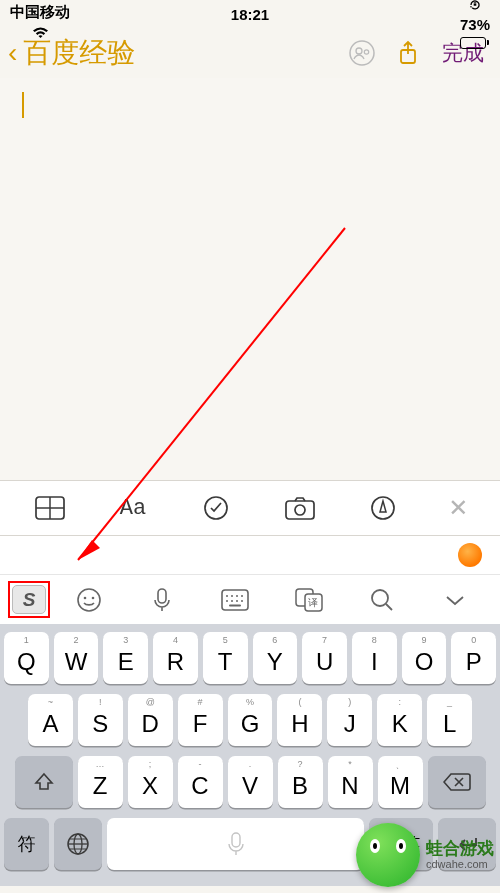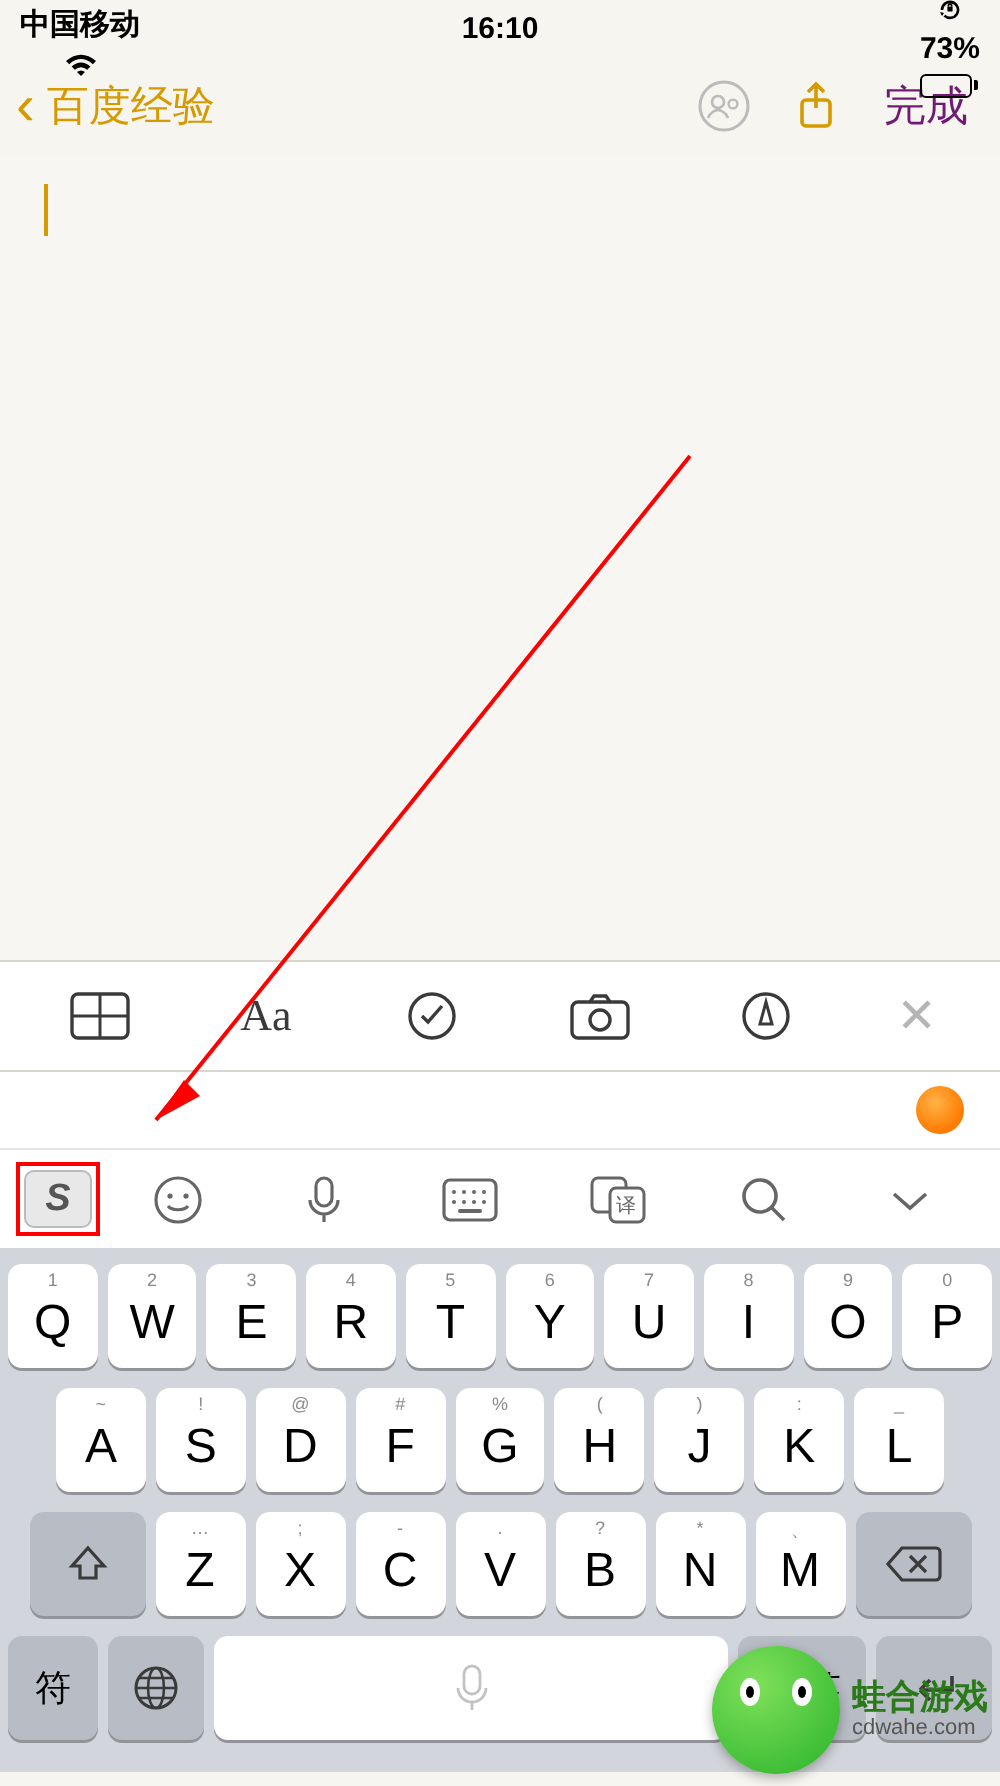--- a/index.html
+++ b/index.html
@@ -42,21 +42,21 @@
     
     .nav-bar {
       height: 50px;
       display: flex;
       align-items: center;
       padding: 0 8px;
       gap: 6px;
       background: #f7f5f0;
     }
     .back-chevron { color: #d69a00; font-size: 28px; font-weight: 300; }
-    .back-label { color: #d69a00; font-size: 21px; }
+    .back-label { color: #d69a00; font-size: 28px; }
     .nav-spacer { flex: 1; }
     .nav-icon { width: 40px; height: 40px; display: flex; align-items: center; justify-content: center; color: #a8a8a8; }
     .nav-icon.y { color: #d69a00; }
     .done-btn { color: #701a75; font-size: 21px; font-weight: 500; padding: 0 8px; }
 
     
     .note-area {
       background: #f8f6f2;
       height: 402px;
       position: relative;
@@ -76,21 +76,21 @@
       height: 56px;
       background: #fff;
       border-top: 1px solid #d9d6d0;
       border-bottom: 1px solid #d9d6d0;
       display: flex;
       align-items: center;
       justify-content: space-around;
       padding: 0 8px;
     }
     .tb-icon { width: 36px; height: 36px; display: flex; align-items: center; justify-content: center; color: #3a3a3a; }
-    .tb-text { font-size: 22px; font-family: Liberation Serif, serif; }
+    .tb-text { font-size: 22px; font-family: Liberation Mono, monospace; }
     .tb-close { color: #b5b5b5; font-size: 24px; font-weight: 300; }
 
     
     .ime-top {
       height: 38px;
       background: #fff;
       display: flex;
       align-items: center;
       justify-content: flex-end;
       padding-right: 18px;
@@ -191,21 +191,21 @@
         <span></span>
         <span></span>
         <span></span>
         <span></span>
       </span>
     <span>中国移动</span>
     <svg width="17" height="13" viewBox="0 0 17 13">
         <path d="M8.5 12 L6.5 10 Q8.5 8.4 10.5 10 Z M3.8 7.3 Q8.5 3.3 13.2 7.3 L11.6 8.9 Q8.5 6.3 5.4 8.9 Z M1 4.5 Q8.5 -1.7 16 4.5 L14.4 6.1 Q8.5 1 2.6 6.1 Z" fill="#000"></path>
       </svg>
   </div>
-  <div class="status-center">16:10</div>
+  <div class="status-center">18:21</div>
   <div class="status-right">
     <svg width="14" height="14" viewBox="0 0 14 14">
         <circle cx="7" cy="8" r="5" fill="none" stroke="#000" stroke-width="1.3"></circle>
         <path d="M7 5v3l2 1" stroke="#000" stroke-width="1.3" fill="none"></path>
         <path d="M2 3l2-1.5M12 3l-2-1.5" stroke="#000" stroke-width="1.3"></path>
       </svg>
     <svg width="14" height="14" viewBox="0 0 14 14">
         <path d="M3 7a4 4 0 1 1 1.2 2.8" fill="none" stroke="#000" stroke-width="1.3"></path>
         <path d="M3 10l-1-2 2 .5" fill="#000"></path>
         <rect x="5.7" y="5.4" width="2.6" height="2.4" rx=".4" fill="#000"></rect>

